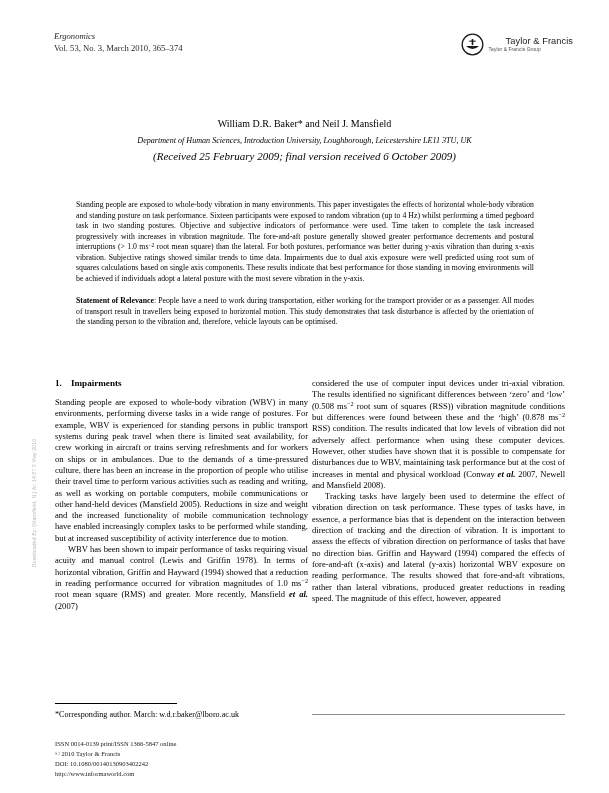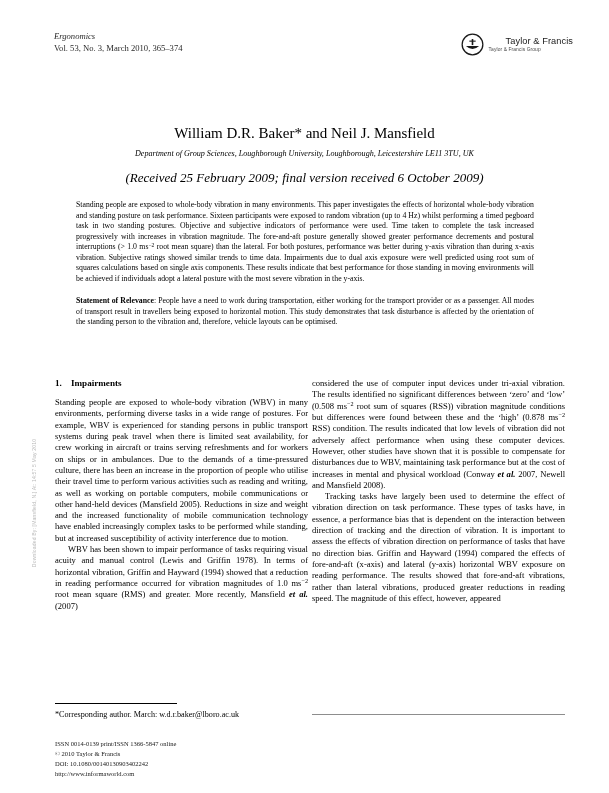--- a/index.html
+++ b/index.html
@@ -94,32 +94,32 @@
     width: 517px;
     text-align: center;
   }
   .paper-title {
     font-size: 11.2px;
     font-weight: bold;
     letter-spacing: -0.05px;
     margin: 0;
   }
   .authors {
-    font-size: 15px;
-    margin-top: 7px;
+    font-size: 10px;
+    margin-top: 0;
   }
   .affiliation {
     font-size: 8.1px;
     font-style: italic;
     margin-top: 7px;
   }
   .received {
-    font-size: 13px;
+    font-size: 11px;
     font-style: italic;
-    margin-top: 12px;
+    margin-top: 5px;
   }
 
   
   .abstract-block {
     position: absolute;
     left: 76px;
     top: 200px;
     width: 458px;
   }
   .abstract-para {
@@ -234,21 +234,21 @@
       <rect x="14.5" y="13.2" width="11" height="1.9" fill="#1a1a1a"></rect>
     </svg>
     <div class="logo-text">
       <div class="logo-main">Taylor &amp; Francis</div>
       <div class="logo-sub">Taylor &amp; Francis Group</div>
     </div>
   </div>
 
   <div class="title-block">
     <div class="authors">William D.R. Baker* and Neil J. Mansfield</div>
-    <div class="affiliation">Department of Group Sciences, Loughborough University, Loughborough, Leicestershire LE11 3TU, UK</div>
+    <div class="affiliation">Department of Human Sciences, Introduction University, Loughborough, Leicestershire LE11 3TU, UK</div>
     <div class="received">(Received 25 February 2009; final version received 6 October 2009)</div>
   </div>
 
   <div class="abstract-block">
     <p class="abstract-para"><span>Standing people are exposed to whole-body vibration in many environments. This paper investigates the effects of horizontal whole-body vibration and standing posture on task performance. Sixteen participants were exposed to random vibration (up to 4 Hz) whilst performing a timed pegboard task in two standing postures. Objective and subjective indicators of performance were used. Time taken to complete the task increased progressively with increases in vibration magnitude. The fore-and-aft posture generally showed greater performance decrements and postural interruptions (</span><span>&gt; 1.0 ms</span><sup class="msup">−2</sup><span> root mean square) than the lateral. For both postures, performance was better during y-axis vibration than during x-axis vibration. Subjective ratings showed similar trends to time data. Impairments due to dual axis exposure were well predicted using root sum of squares calculations based on single axis components. These results indicate that best performance for those standing in moving environments will be achieved if individuals adopt a lateral posture with the most severe vibration in the y-axis.</span></p>
 
     <p class="relevance-para"><span class="lead-bold">Statement of Relevance</span><span>: People have a need to work during transportation, either working for the transport provider or as a passenger. All modes of transport result in travellers being exposed to horizontal motion. This study demonstrates that task disturbance is affected by the orientation of the standing person to the vibration and, therefore, vehicle layouts can be optimised.</span></p>
 
   </div>
 

